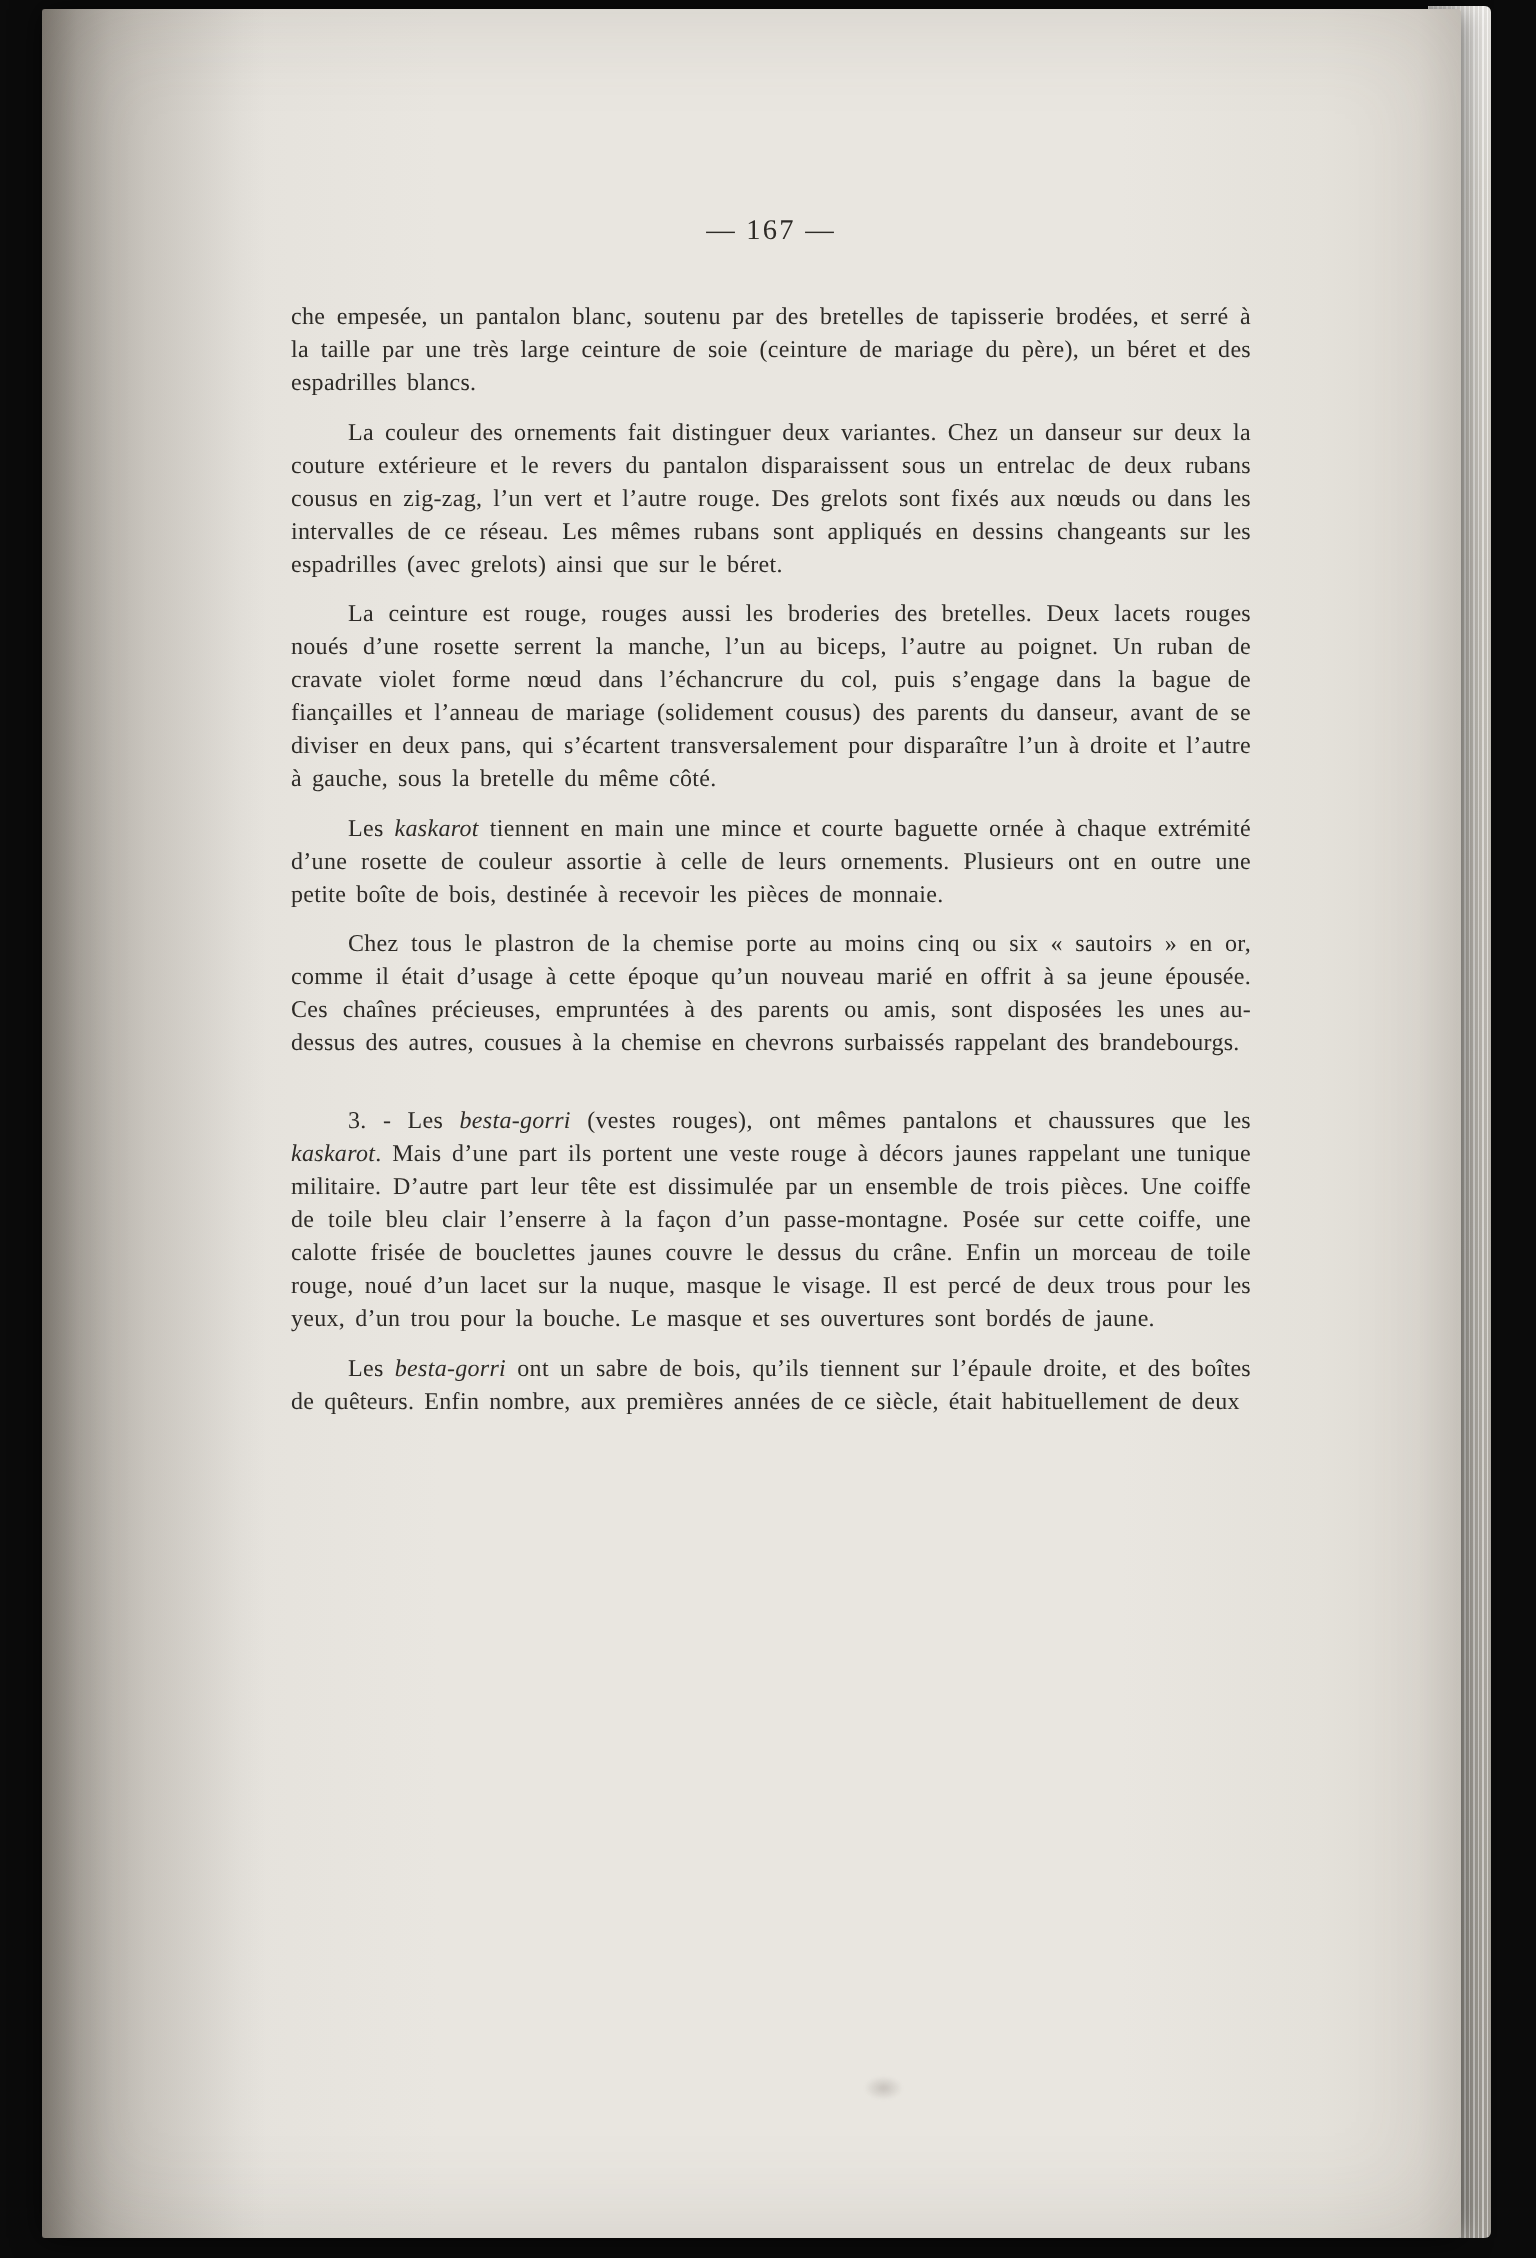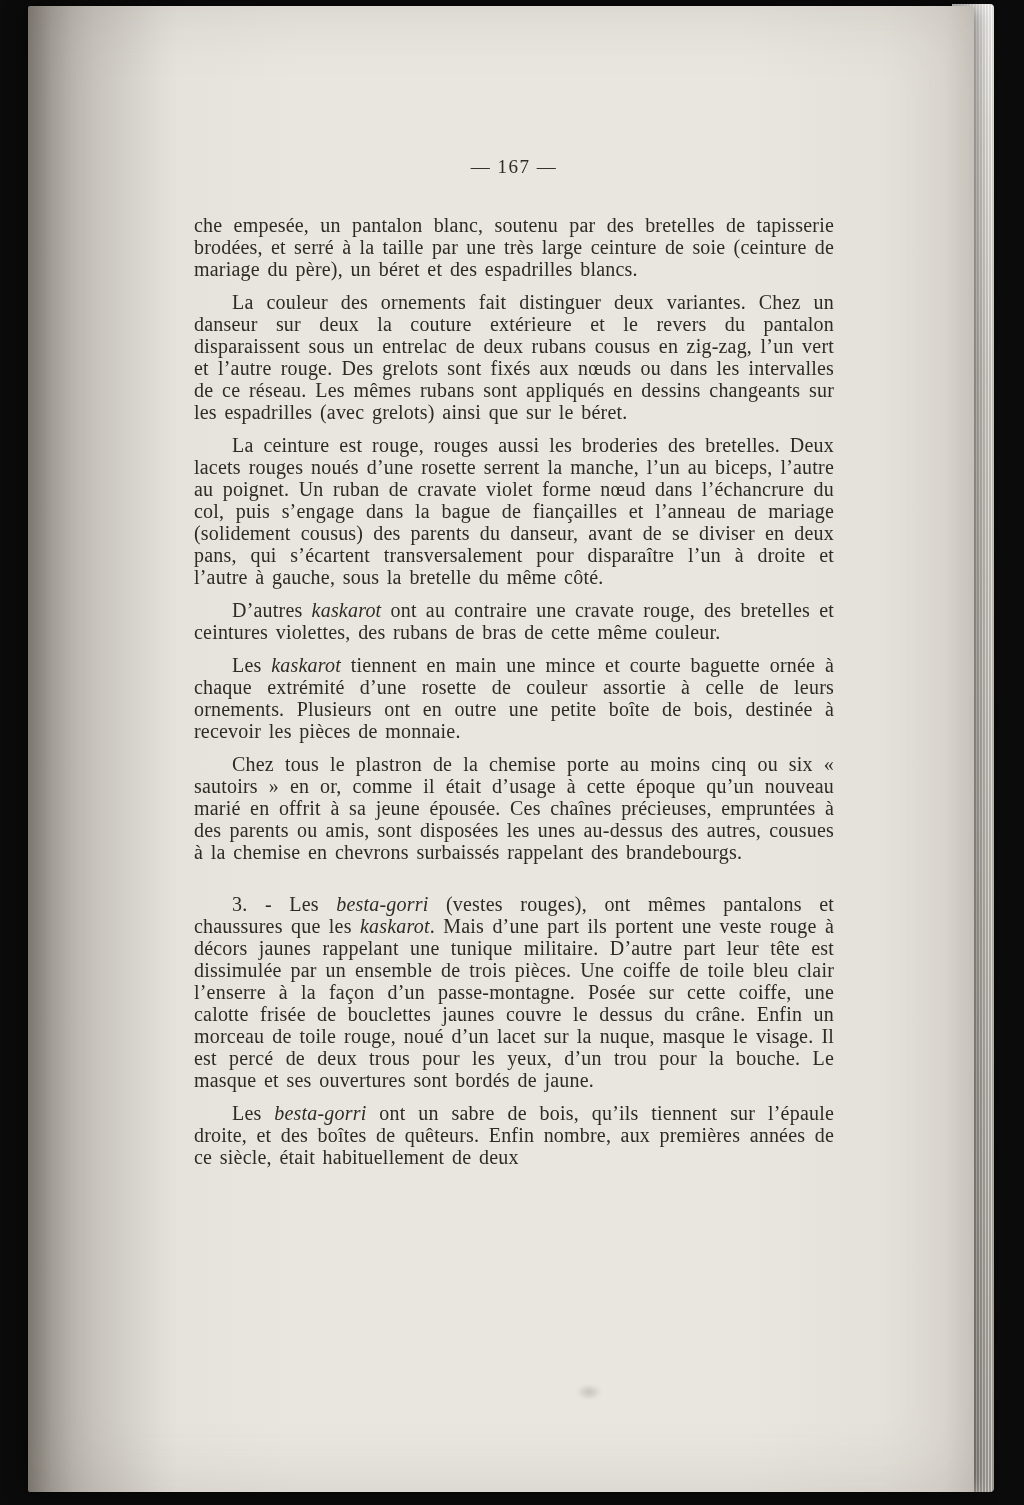--- a/index.html
+++ b/index.html
@@ -50,33 +50,33 @@
     top: 0;
     width: 150px;
     height: 100%;
     background: linear-gradient(90deg,
       rgba(45,38,30,0.32) 0%, rgba(45,38,30,0.14) 30%, rgba(45,38,30,0) 100%);
     pointer-events: none;
   }
   .text-block {
     position: absolute;
     left: 166px;
-    top: 150px;
+    top: 137px;
     width: 640px;
     color: var(--ink, #2e2b27);
   }
   .page-number {
     text-align: center;
     font-size: 19px;
     letter-spacing: 1.5px;
     margin: 0 0 36px 0;
   }
   .para {
     margin: 0 0 11px 0;
-    font-size: 20px;
+    font-size: 16px;
     line-height: 22px;
     text-align: justify;
     word-spacing: 2.5px;
     letter-spacing: 0.2px;
   }
   .para.indent { text-indent: 38px; }
   .para.section-break { margin-top: 30px; }
   .italic { font-style: italic; }
   
   .smudge {
@@ -96,21 +96,20 @@
 <div class="scan">
   <div class="page-stack"></div>
   <div class="page">
     <div class="gutter-shadow"></div>
     <div class="text-block">
       <div class="page-number">— 167 —</div>
       <div>
           <p class="para"><span>che empesée, un pantalon blanc, soutenu par des bretelles de tapisserie brodées, et serré à la taille par une très large ceinture de soie (ceinture de mariage du père), un béret et des espadrilles blancs.</span></p>
           <p class="para indent"><span>La couleur des ornements fait distinguer deux variantes. Chez un danseur sur deux la couture extérieure et le revers du pantalon disparaissent sous un entrelac de deux rubans cousus en zig-zag, l’un vert et l’autre rouge. Des grelots sont fixés aux nœuds ou dans les intervalles de ce réseau. Les mêmes rubans sont appliqués en dessins changeants sur les espadrilles (avec grelots) ainsi que sur le béret.</span></p>
           <p class="para indent"><span>La ceinture est rouge, rouges aussi les broderies des bretelles. Deux lacets rouges noués d’une rosette serrent la manche, l’un au biceps, l’autre au poignet. Un ruban de cravate violet forme nœud dans l’échancrure du col, puis s’engage dans la bague de fiançailles et l’anneau de mariage (solidement cousus) des parents du danseur, avant de se diviser en deux pans, qui s’écartent transversalement pour disparaître l’un à droite et l’autre à gauche, sous la bretelle du même côté.</span></p>
-          <p class="para indent"><span>D’autres </span><span class="italic">kaskarot</span><span> ont au contraire une cravate rouge, des bretelles et ceintures violettes, des rubans de bras de cette même couleur.</span></p>
           <p class="para indent"><span>Les </span><span class="italic">kaskarot</span><span> tiennent en main une mince et courte baguette ornée à chaque extrémité d’une rosette de couleur assortie à celle de leurs ornements. Plusieurs ont en outre une petite boîte de bois, destinée à recevoir les pièces de monnaie.</span></p>
           <p class="para indent"><span>Chez tous le plastron de la chemise porte au moins cinq ou six « sautoirs » en or, comme il était d’usage à cette époque qu’un nouveau marié en offrit à sa jeune épousée. Ces chaînes précieuses, empruntées à des parents ou amis, sont disposées les unes au-dessus des autres, cousues à la chemise en chevrons surbaissés rappelant des brandebourgs.</span></p>
           <p class="para indent section-break"><span>3. - Les </span><span class="italic">besta-gorri</span><span> (vestes rouges), ont mêmes pantalons et chaussures que les </span><span class="italic">kaskarot</span><span>. Mais d’une part ils portent une veste rouge à décors jaunes rappelant une tunique militaire. D’autre part leur tête est dissimulée par un ensemble de trois pièces. Une coiffe de toile bleu clair l’enserre à la façon d’un passe-montagne. Posée sur cette coiffe, une calotte frisée de bouclettes jaunes couvre le dessus du crâne. Enfin un morceau de toile rouge, noué d’un lacet sur la nuque, masque le visage. Il est percé de deux trous pour les yeux, d’un trou pour la bouche. Le masque et ses ouvertures sont bordés de jaune.</span></p>
           <p class="para indent"><span>Les </span><span class="italic">besta-gorri</span><span> ont un sabre de bois, qu’ils tiennent sur l’épaule droite, et des boîtes de quêteurs. Enfin nombre, aux premières années de ce siècle, était habituellement de deux</span></p>
         </div>
     </div>
     <div class="smudge"></div>
   </div>
 </div>
 

